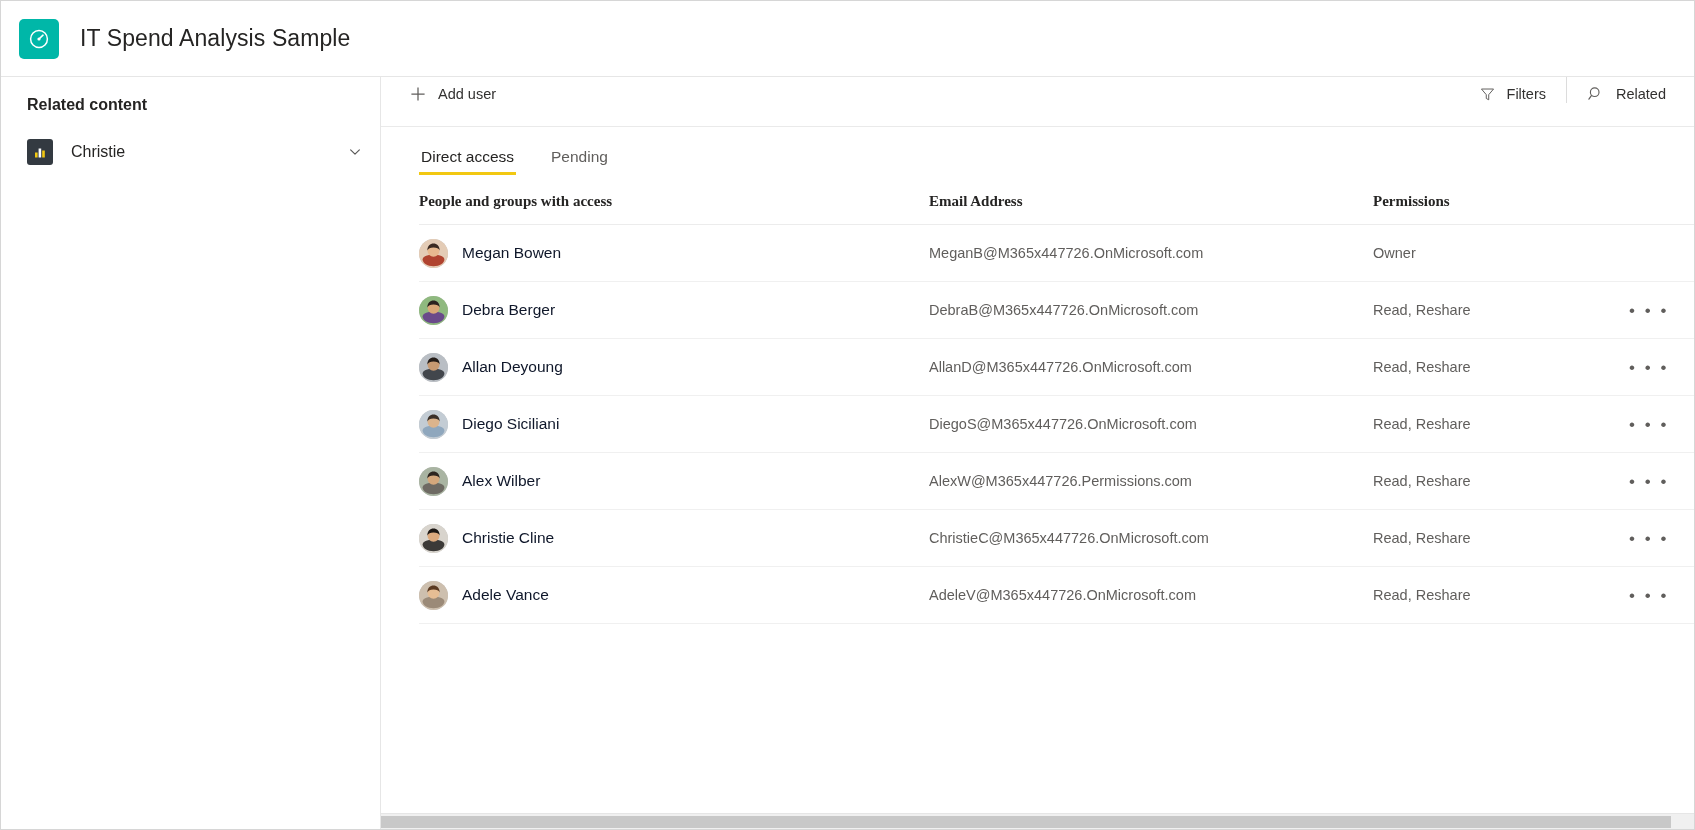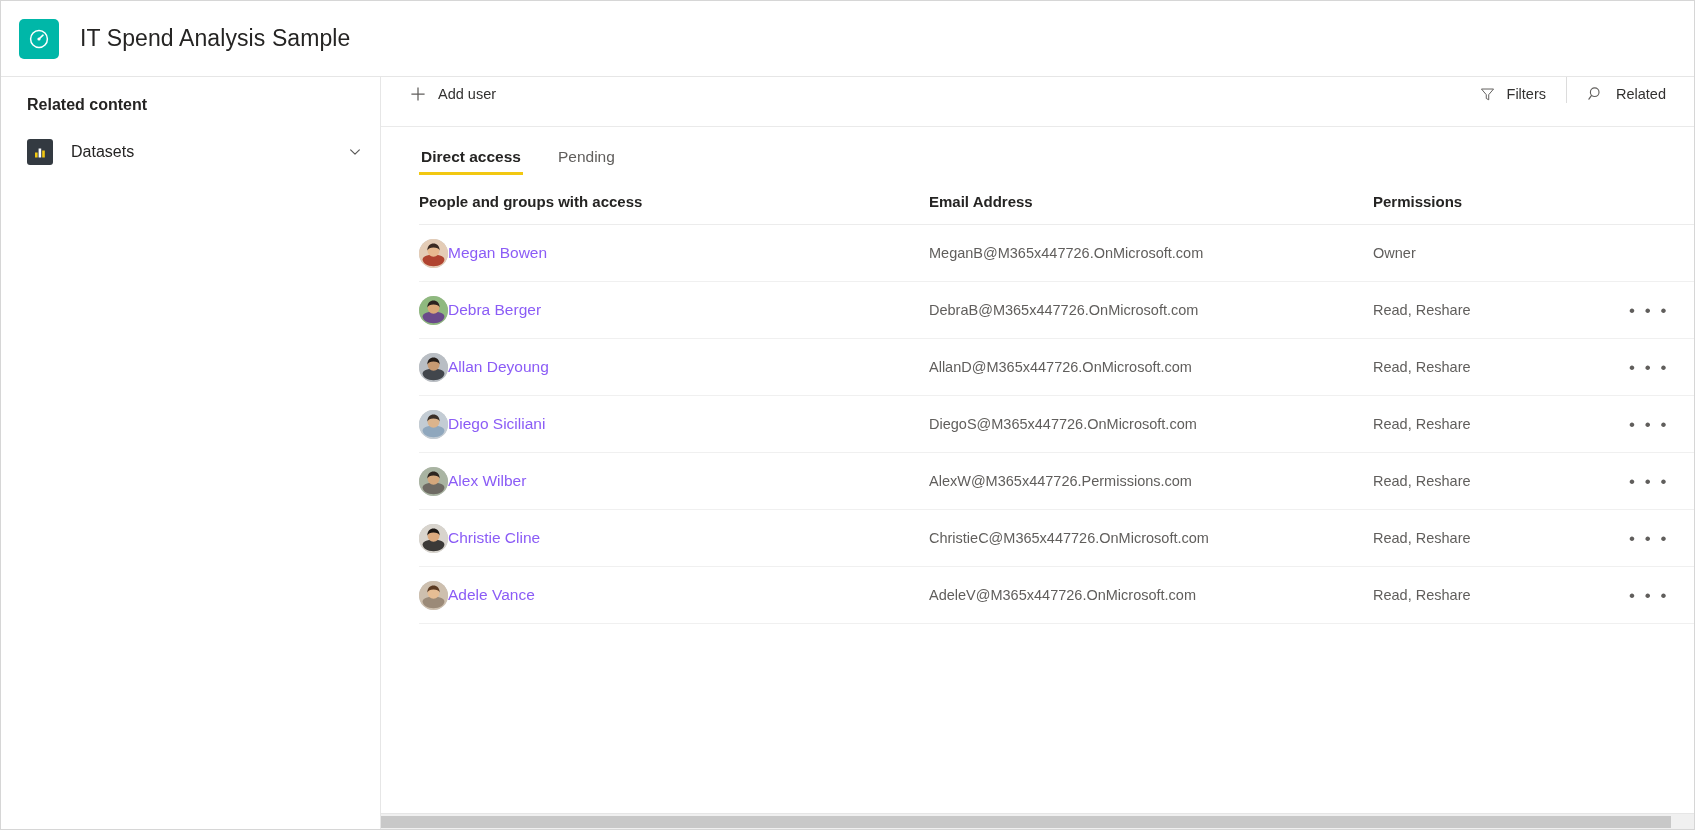--- a/index.html
+++ b/index.html
@@ -146,21 +146,21 @@
   }
   .tab {
     position: relative;
     font-size: 15.5px;
     color: #605e5c;
     padding: 0 2px 9px 2px;
     margin-right: 33px;
     cursor: pointer;
     white-space: nowrap;
   }
-  .tab.active { color: #252423; font-weight: bold; }
+  .tab.active { color: #252423; font-weight: normal; }
   .tab.active::after {
     content: "";
     position: absolute;
     left: 0; right: 0; bottom: 0;
     height: 3px;
     background: #f2c811;
   }
 
   
   .table-wrap {
@@ -176,20 +176,21 @@
     table-layout: fixed;
   }
   .table th {
     text-align: left;
     font-size: 15px;
     font-weight: bold;
     color: #252423;
     padding: 18px 0 14px 0;
     border-bottom: 1px solid #ececec;
     white-space: nowrap;
+    font-family: Liberation Serif, serif;
   }
   .table td {
     padding: 0;
     height: 57px;
     border-bottom: 1px solid #f0f0f0;
     vertical-align: middle;
     font-size: 14.5px;
     color: #605e5c;
     white-space: nowrap;
   }
@@ -205,22 +206,23 @@
   .avatar {
     width: 29px; height: 29px;
     border-radius: 50%;
     flex: 0 0 29px;
     overflow: hidden;
     position: relative;
     background: #c9c9c9;
   }
   .avatar svg { display: block; width: 100%; height: 100%; }
   .person-name {
+    margin-left: 14px;
     font-size: 15.5px;
-    color: #8b5cf6;
+    color: #0f172a;
   }
   .email { color: #605e5c; font-size: 14.5px; margin-top: 46px; }
   .perm  { color: #605e5c; font-size: 14.5px; }
   .menu-cell { text-align: left; }
   .dots {
     display: inline-flex;
     align-items: center;
     justify-content: center;
     width: 30px; height: 28px;
     cursor: pointer;
@@ -271,21 +273,21 @@
       <div class="sidebar-title">Related content</div>
 
       <div class="nav-item">
         <div class="nav-ic ic-reports">
           <svg width="16" height="16" viewBox="0 0 16 16">
             <rect x="3" y="8.5" width="2.6" height="5" fill="#f2c811"></rect>
             <rect x="6.6" y="4.5" width="2.6" height="9" fill="#ffffff"></rect>
             <rect x="10.2" y="6.5" width="2.6" height="7" fill="#f2c811"></rect>
           </svg>
         </div>
-        <div class="nav-label">Datasets</div>
+        <div class="nav-label">Christie</div>
         <svg class="chev" viewBox="0 0 16 16">
           <path d="M3 5.5 L8 10.5 L13 5.5" fill="none" stroke="#3b3a39" stroke-width="1.3" stroke-linecap="round" stroke-linejoin="round"></path>
         </svg>
       </div>
 
 
     </div>
 
     <div class="main">
 

